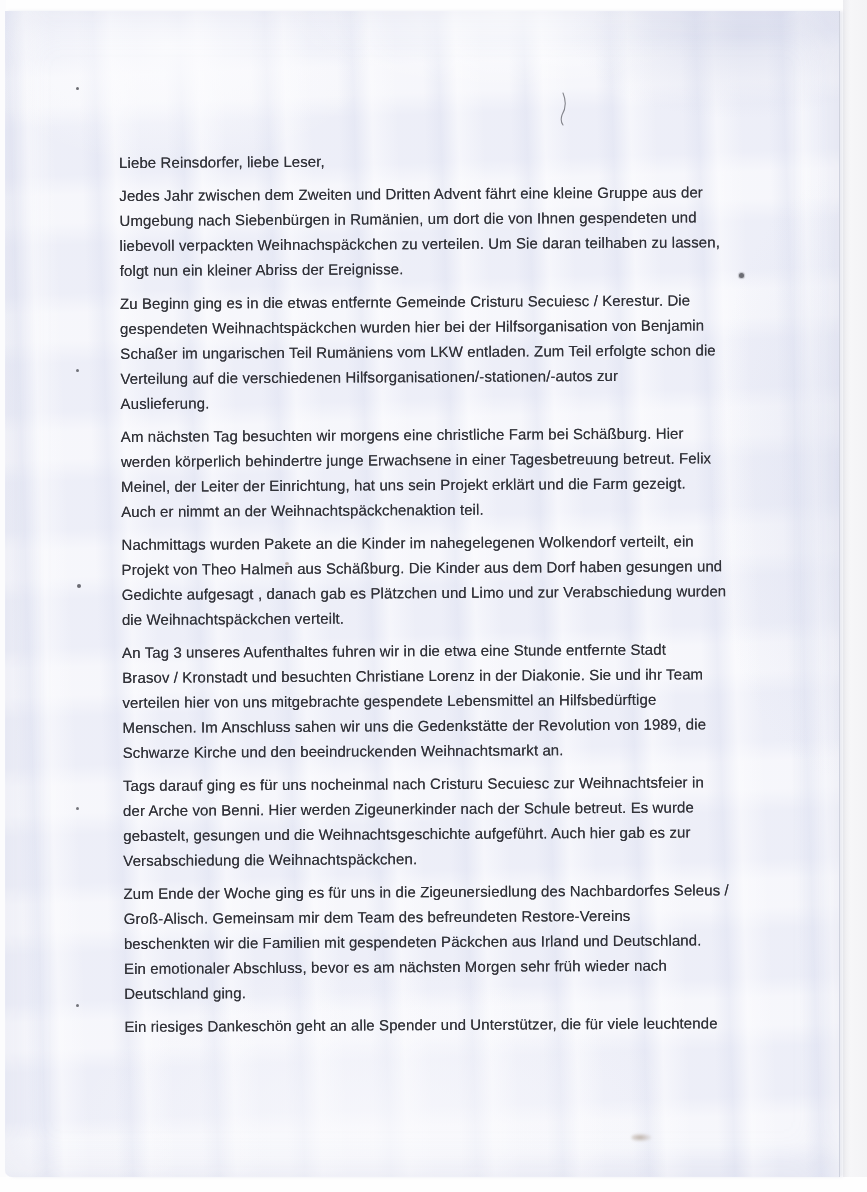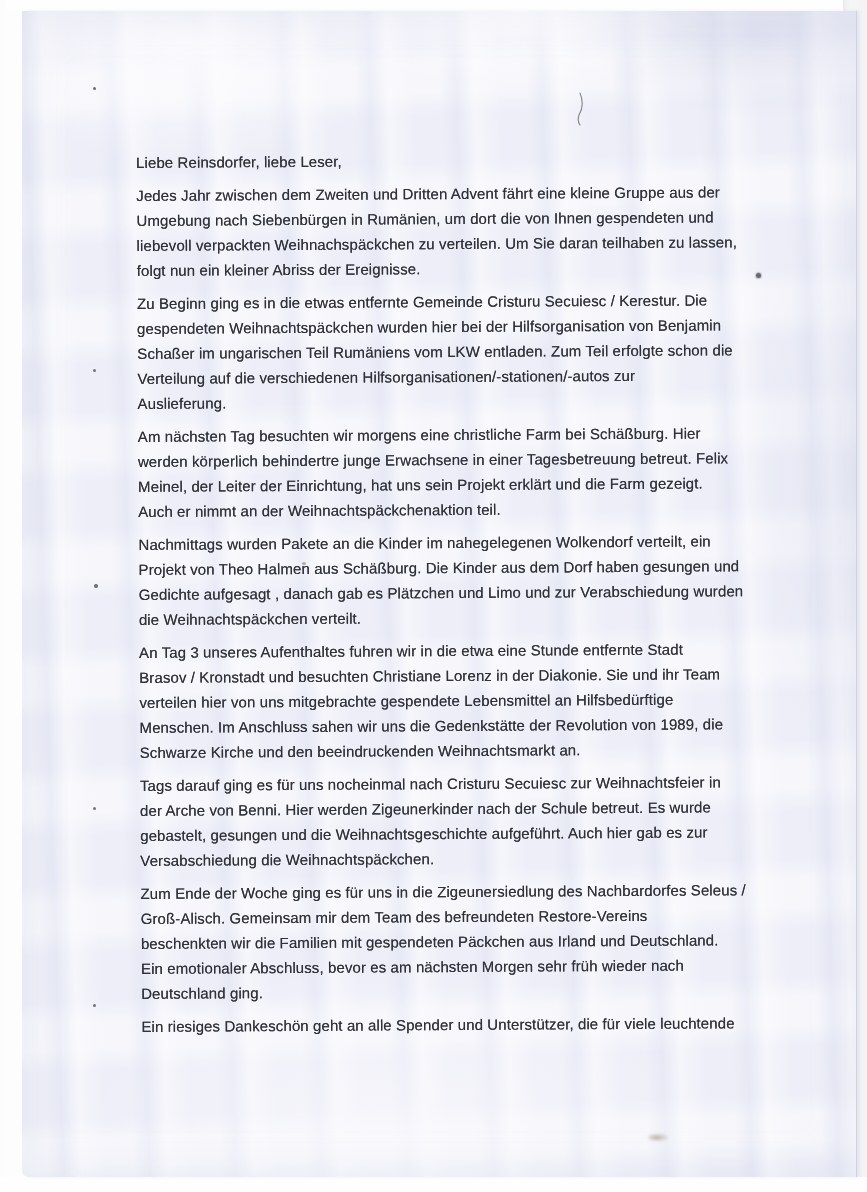--- a/index.html
+++ b/index.html
@@ -18,21 +18,21 @@
     position:absolute;left:0;bottom:0;width:100%;height:15px;background:#fefefe;
   }
   .outer-top{
     position:absolute;left:0;top:0;width:100%;height:11px;background:#fefefe;
   }
   .outer-left{
     position:absolute;left:0;top:0;width:6px;height:100%;background:#fcfcfd;
   }
   
   .paper{
-    position:absolute;left:22px;top:11px;width:834px;height:1166px;
+    position:absolute;left:5px;top:11px;width:834px;height:1166px;
     background:
       radial-gradient(ellipse 260px 130px at 88% 2%, rgba(208,212,232,.55), transparent 65%),
       radial-gradient(ellipse 320px 110px at 60% 0%, rgba(255,255,255,.85), transparent 70%),
       radial-gradient(ellipse 180px 420px at 100% 40%, rgba(213,217,236,.40), transparent 72%),
       radial-gradient(ellipse 300px 170px at 20% 3%, rgba(252,252,254,.9), transparent 70%),
       radial-gradient(ellipse 420px 240px at 45% 97%, rgba(250,250,253,.75), transparent 75%),
       repeating-linear-gradient(88deg,
         rgba(222,226,242,0) 0px, rgba(222,226,242,0) 26px,
         rgba(217,221,239,.33) 42px, rgba(252,252,254,.55) 60px,
         rgba(222,226,242,0) 86px),

